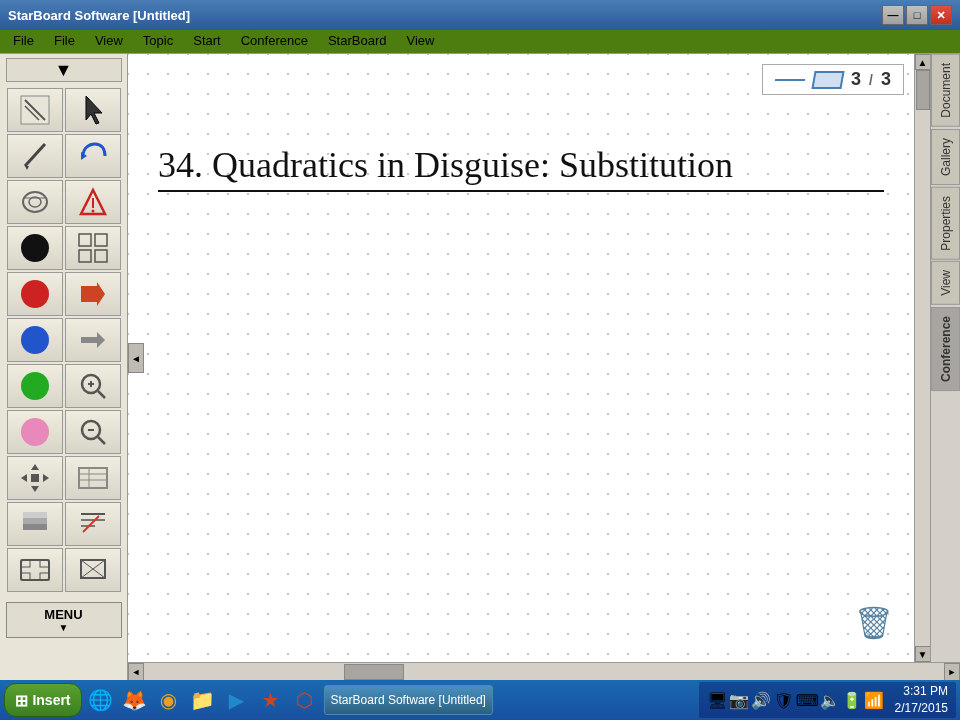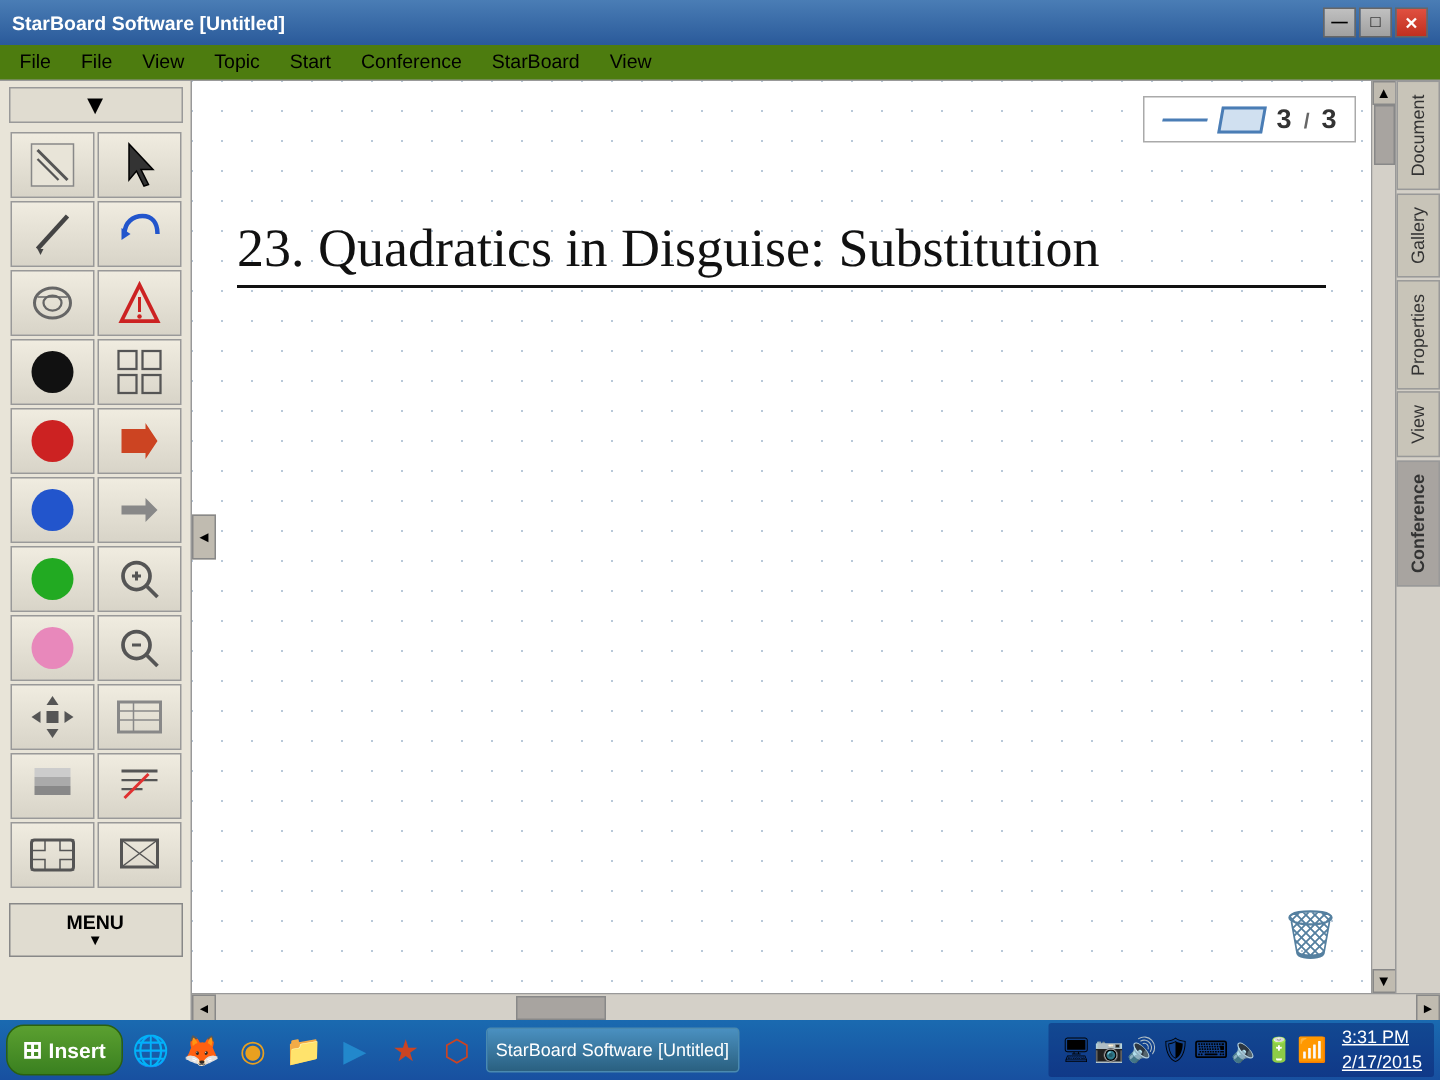--- a/index.html
+++ b/index.html
@@ -287,23 +287,22 @@
     }
     .taskbar-spacer { flex: 1; }
     .system-tray {
       display: flex; align-items: center; gap: 2px;
       background: rgba(0,0,80,0.3);
       padding: 2px 8px;
       height: 36px; border-radius: 2px;
     }
     .tray-icon { font-size: 16px; cursor: pointer; }
     .clock {
-      color: white; font-size: 12px; line-height: 1.4;
+      color: white; font-size: 12px; text-align: right; line-height: 1.4;
       padding-left: 8px;
-      text-decoration: underline;
     }
 
     
     #canvas-bottom-row {
       display: flex;
       height: 18px;
       background: #d4d0c8;
       border-top: 1px solid #999;
     }
     .expand-arrow-btn {
@@ -586,21 +585,21 @@
 
           <div id="page-indicator">
             <div class="page-nav-line"></div>
             <div class="page-nav-para"></div>
             <span class="page-num">3</span>
             <span class="page-num" style="font-size:14px; color:#666;">/</span>
             <span class="page-num">3</span>
           </div>
 
           <div id="slide-title">
-            <div class="handwritten-text">23.  Quadratics in Disguise: Substitution</div>
+            <div class="handwritten-text">34.  Quadratics in Disguise: Substitution</div>
             <div class="title-underline"></div>
           </div>
 
           <div id="trash-area">
             <span class="trash-icon">🗑</span>
           </div>
 
         </div>
 
         <div id="canvas-scroll-v">

